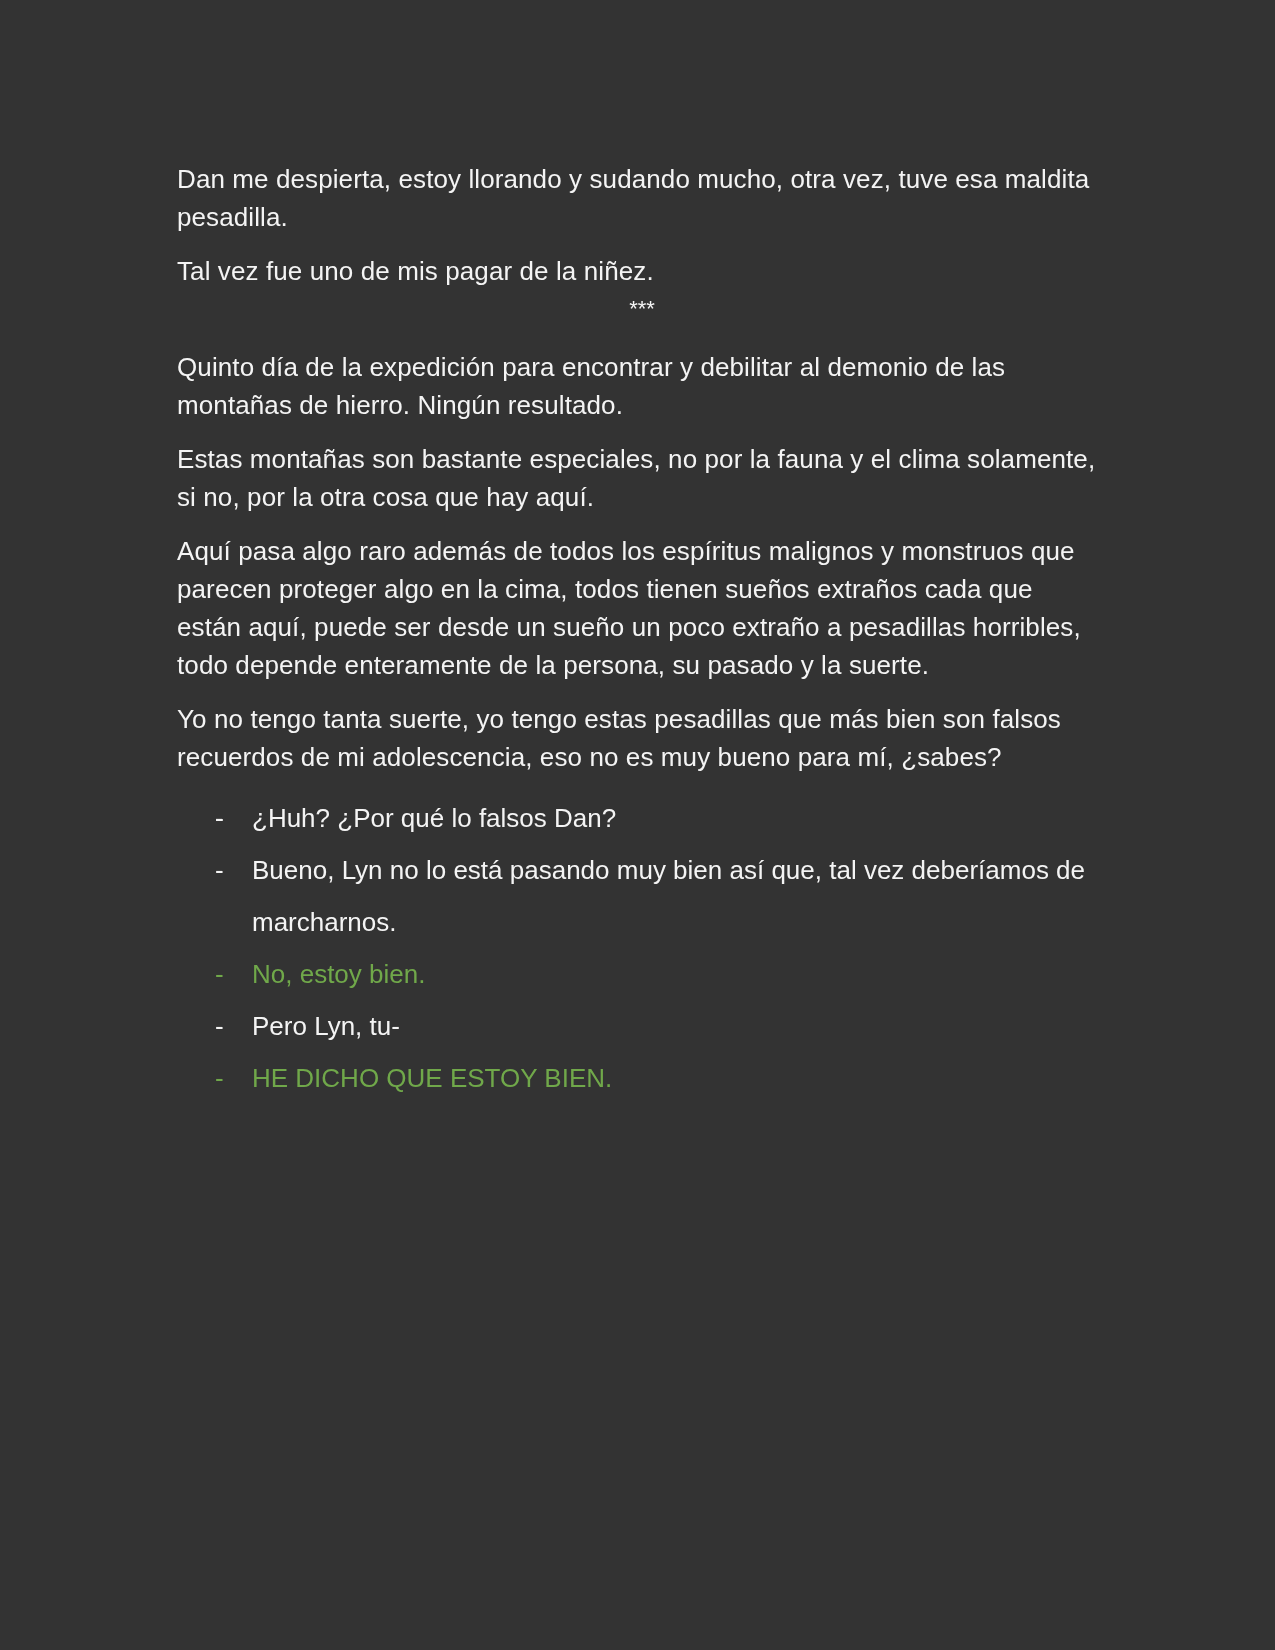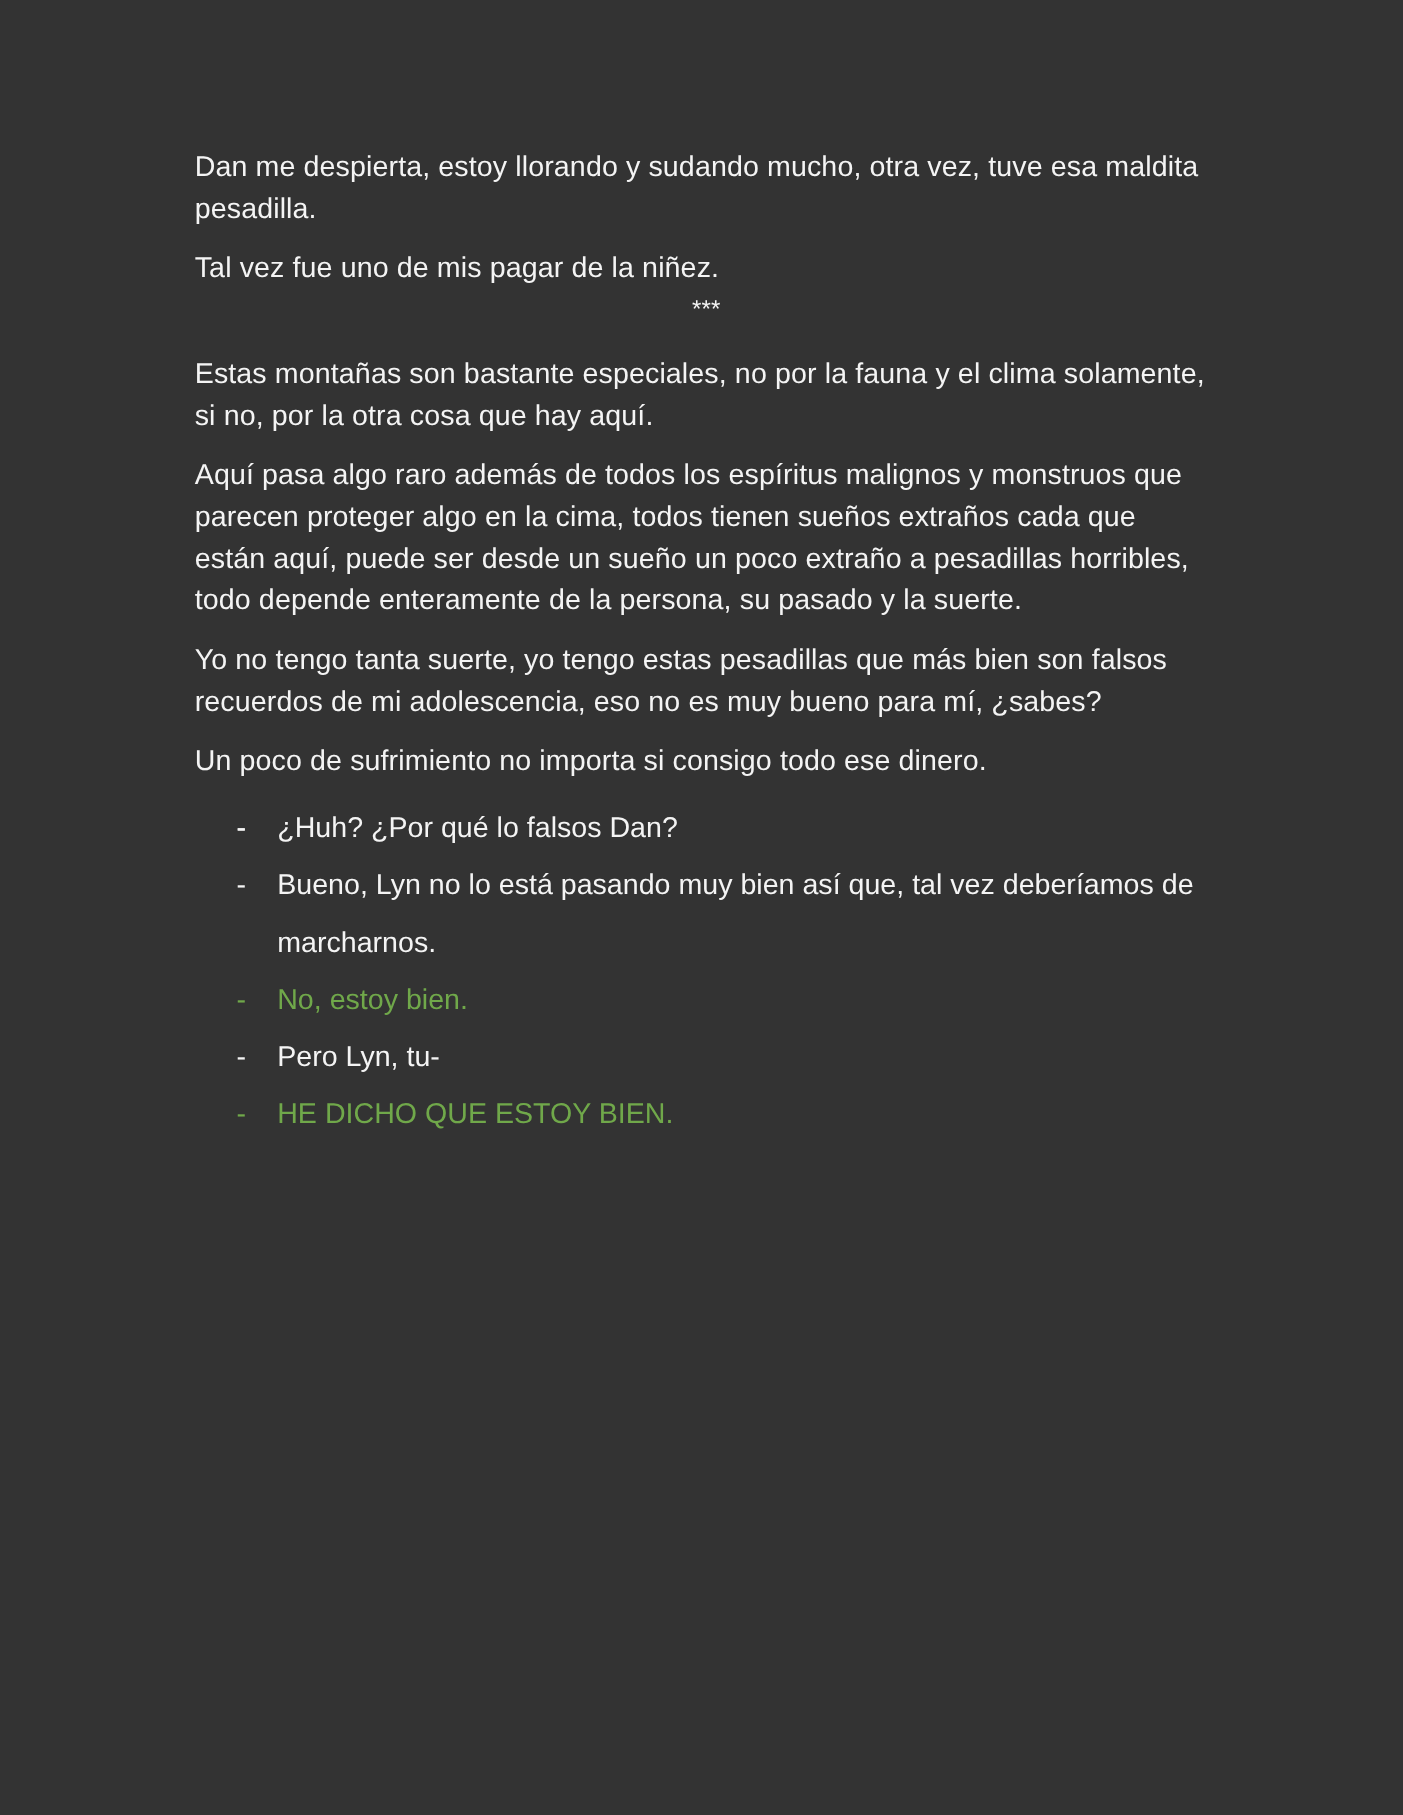--- a/index.html
+++ b/index.html
@@ -11,21 +11,21 @@
       height: 1650px;
       background: #333333;
       color: #f4f4f4;
       font-family: "Liberation Sans", "DejaVu Sans", sans-serif;
       overflow: hidden;
       position: relative;
     }
     .page {
       position: absolute;
       left: 177px;
-      top: 132px;
+      top: 160px;
       width: 920px;
     }
     .para {
       font-size: 26px;
       line-height: 38px;
       margin: 0 0 16px 0;
       letter-spacing: 0.1px;
     }
     .separator {
       text-align: center;
@@ -58,24 +58,24 @@
 </head>
 <body>
 
 <div class="page">
 
   <p class="para">Dan me despierta, estoy llorando y sudando mucho, otra vez, tuve esa maldita pesadilla.</p>
   <p class="para">Tal vez fue uno de mis pagar de la niñez.</p>
 
   <div class="separator">***</div>
 
+  <p class="para">Quinto día de la expedición para encontrar y debilitar al demonio de las montañas de hierro. Ningún resultado.</p>
   <p class="para">Estas montañas son bastante especiales, no por la fauna y el clima solamente, si no, por la otra cosa que hay aquí.</p>
   <p class="para">Aquí pasa algo raro además de todos los espíritus malignos y monstruos que parecen proteger algo en la cima, todos tienen sueños extraños cada que están aquí, puede ser desde un sueño un poco extraño a pesadillas horribles, todo depende enteramente de la persona, su pasado y la suerte.</p>
   <p class="para">Yo no tengo tanta suerte, yo tengo estas pesadillas que más bien son falsos recuerdos de mi adolescencia, eso no es muy bueno para mí, ¿sabes?</p>
-  <p class="para">Un poco de sufrimiento no importa si consigo todo ese dinero.</p>
 
   <ul class="dialogue">
     <li>
       <span class="dash">-</span>
     </li>
     <li>
       <span class="dash">-</span>
       <span>¿Huh? ¿Por qué lo falsos Dan?</span>
     </li>
     <li>

